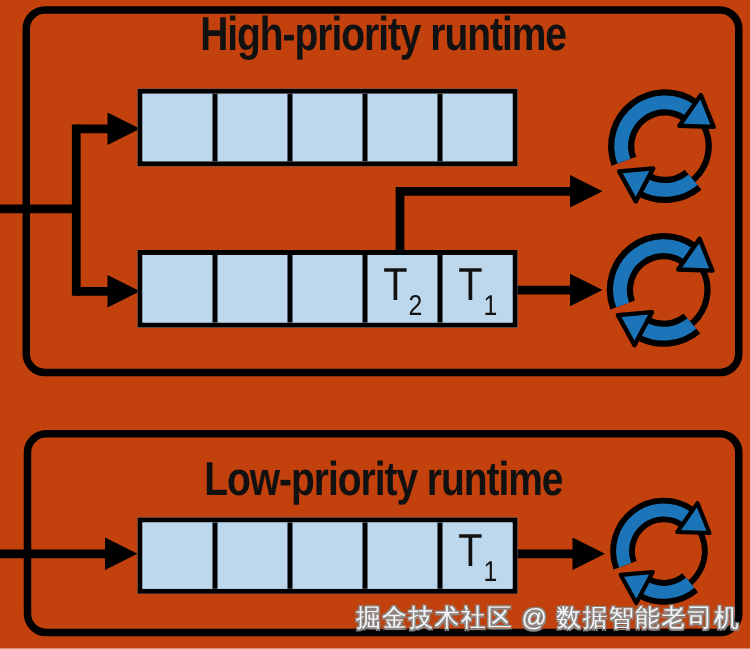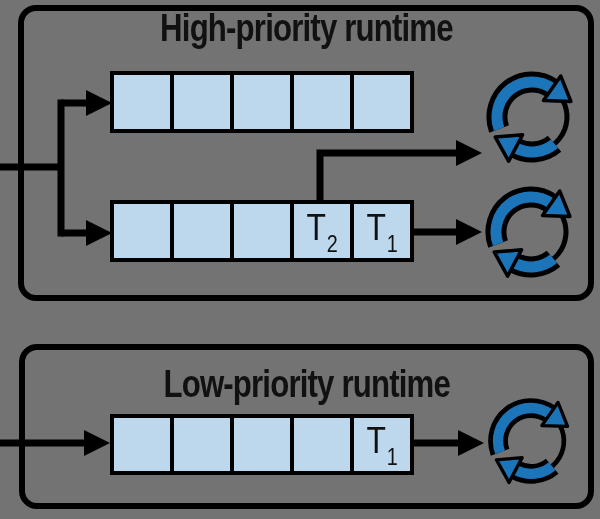--- a/index.html
+++ b/index.html
@@ -1,17 +1,17 @@
 <!DOCTYPE html>
 <html><head>
 <meta charset="utf-8">
 <style>
   html,body{margin:0;padding:0;background:#fff;}
   .canvas{
-    position:relative; width:600px; height:519px; background:#737373;
+    position:relative; width:600px; height:519px; background:#c2410c;
     font-family:"Liberation Sans", sans-serif; overflow:hidden;
   }
   .overlay{position:absolute; left:0; top:0;}
   .runtime-box{
     position:absolute; border:6px solid #000; border-radius:18px;
     background:transparent; box-sizing:border-box;
   }
   .box-high{left:18px; top:5px; width:576px; height:296px;}
   .box-low{left:19px; top:344px; width:575px; height:165px;}
   .runtime-title{
@@ -148,14 +148,15 @@
           <span>T</span>
           <span class="sub">1</span>
         </span>
     </div>
   </div>
 
   <svg class="cycle cy3" viewBox="0 0 100 100">
       <use href="#cycleIcon"></use>
     </svg>
 
+  <div class="watermark">掘金技术社区 @ 数据智能老司机</div>
 
 </div>
 
 </body></html>

